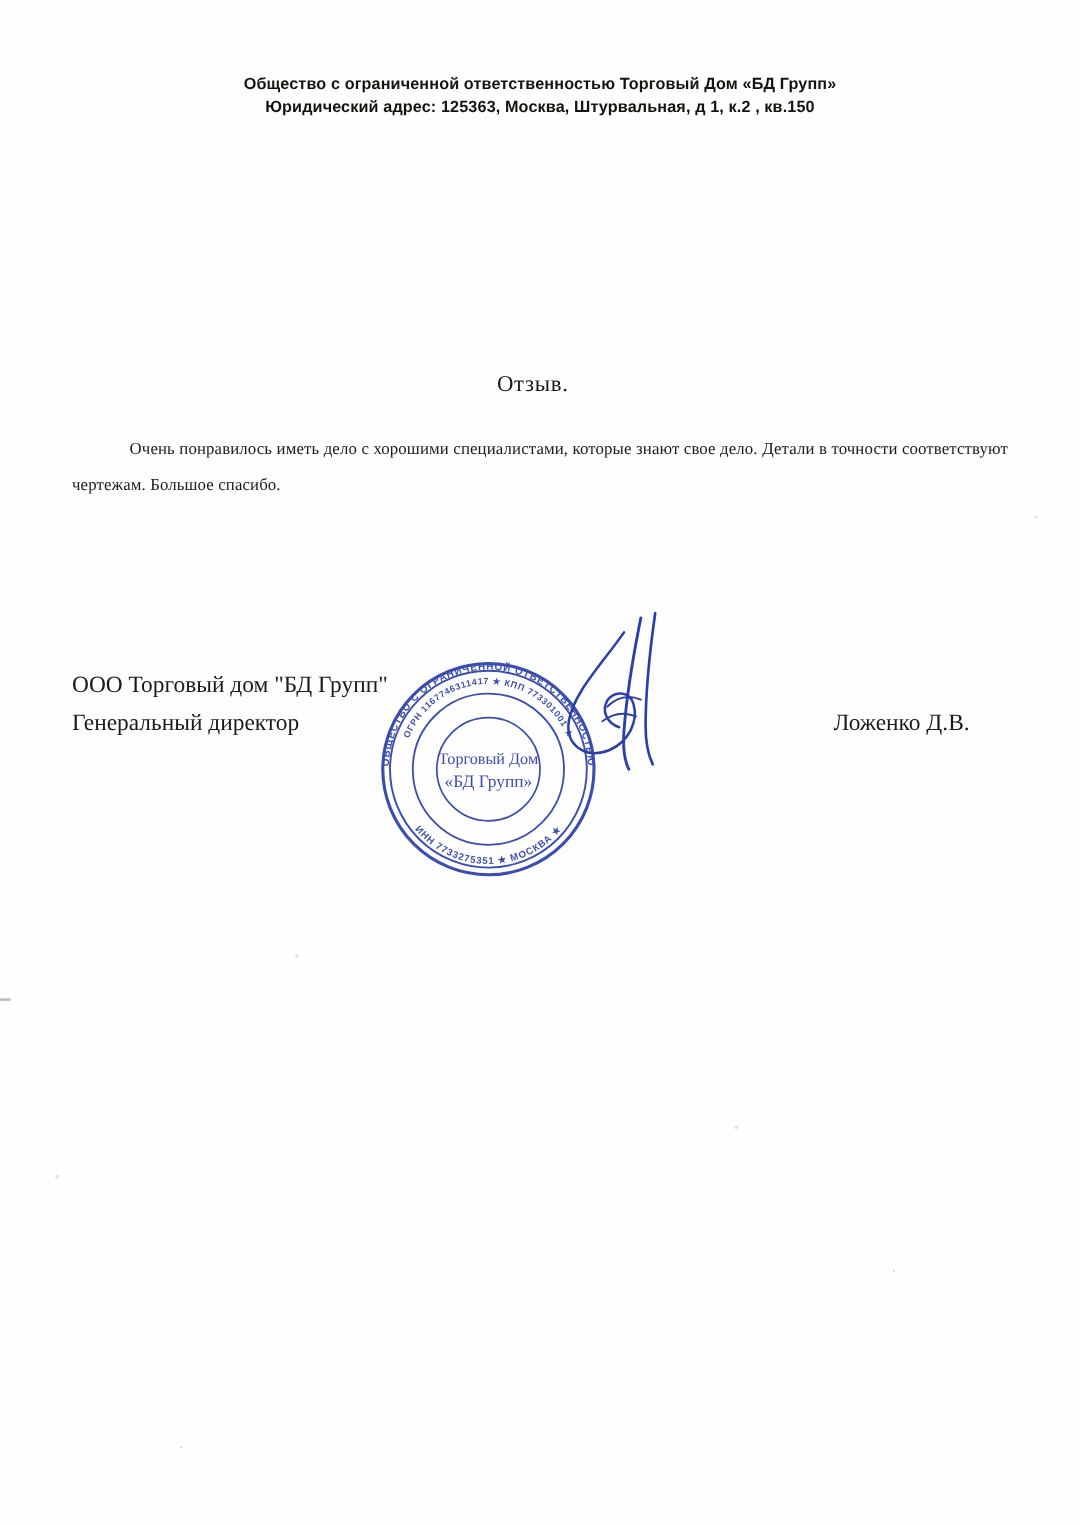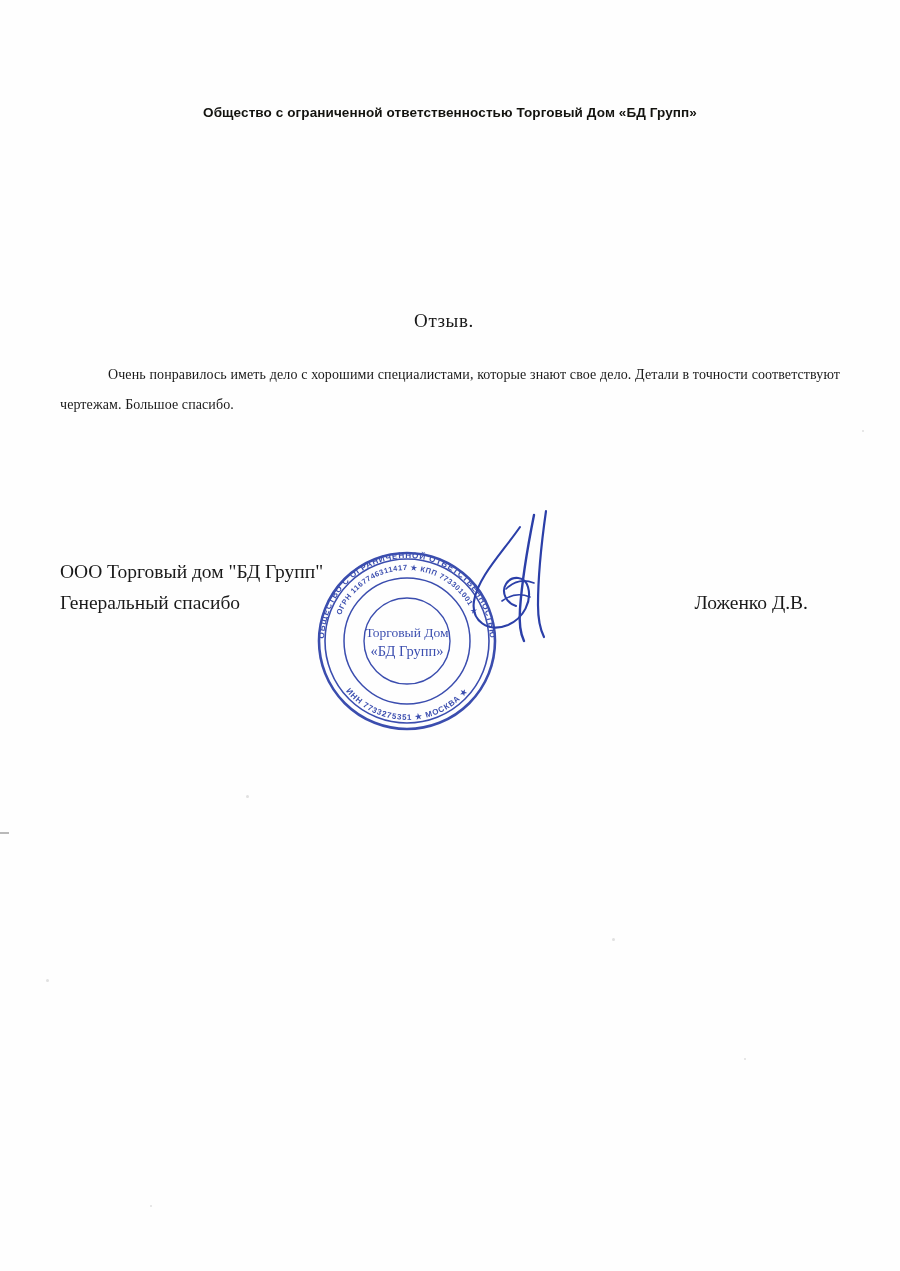--- a/index.html
+++ b/index.html
@@ -35,21 +35,20 @@
     top: 60px;
     left: 0;
     right: 0;
     text-align: center;
     font-family: "Liberation Sans", sans-serif;
     font-weight: bold;
     font-size: 13.5px;
     line-height: 19px;
     color: #13130f;
     letter-spacing: .1px;
-    margin-top: 43px;
   }
   .letterhead .lh-line { display: block; }
 
   .doc-title {
     position: absolute;
     top: 310px;
     left: 0;
     right: 12px;
     text-align: center;
     font-size: 19px;
@@ -112,32 +111,33 @@
     background: #b9b9b9;
   }
 </style>
 </head>
 <body>
 
 <div class="page">
 
   <div class="letterhead">
     <span class="lh-line">Общество с ограниченной ответственностью Торговый Дом «БД Групп»</span>
+    <span class="lh-line">Юридический адрес: 125363, Москва, Штурвальная, д 1, к.2 , кв.150</span>
   </div>
 
   <div class="doc-title">Отзыв.</div>
 
   <div class="body-text">Очень понравилось иметь дело с хорошими специалистами, которые знают свое дело. Детали в точности соответствуют чертежам.  Большое спасибо.</div>
 
   <div class="signature-block">
     <div class="sig-row">
       <span class="sig-left">ООО Торговый дом "БД Групп"</span>
     </div>
     <div class="sig-row">
-      <span class="sig-left">Генеральный спасибо</span>
+      <span class="sig-left">Генеральный директор</span>
       <span class="sig-right">Ложенко Д.В.</span>
     </div>
   </div>
 
   <div class="stamp">
     <svg viewBox="0 0 210 210" xmlns="http://www.w3.org/2000/svg">
       <defs>
         <path id="arcTop" d="M 22,105 A 83,83 0 0 1 188,105"></path>
         <path id="arcBottom" d="M 26,105 A 79,79 0 0 0 184,105"></path>
         <path id="arcTopInner" d="M 34,105 A 71,71 0 0 1 176,105"></path>

